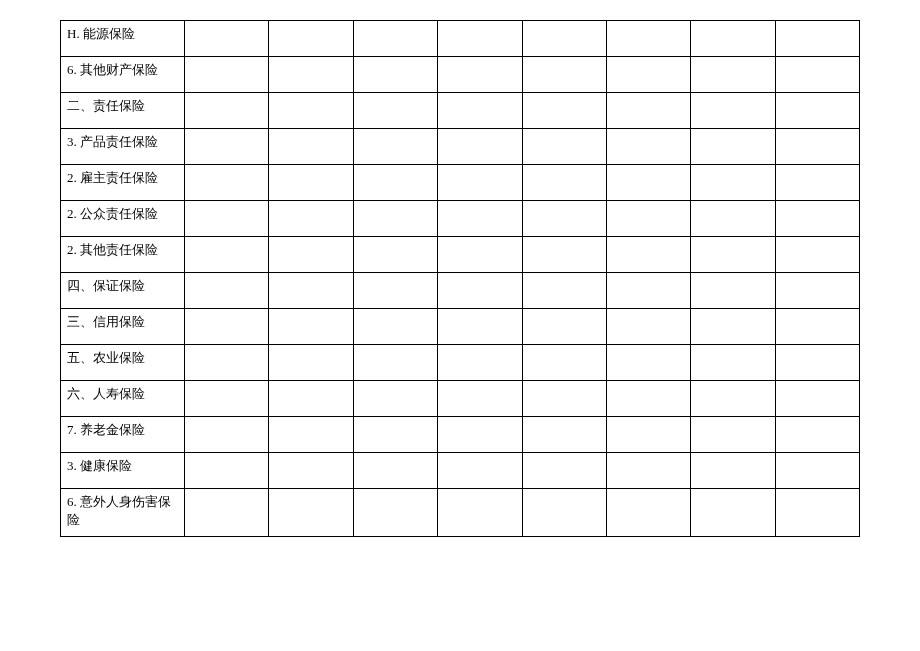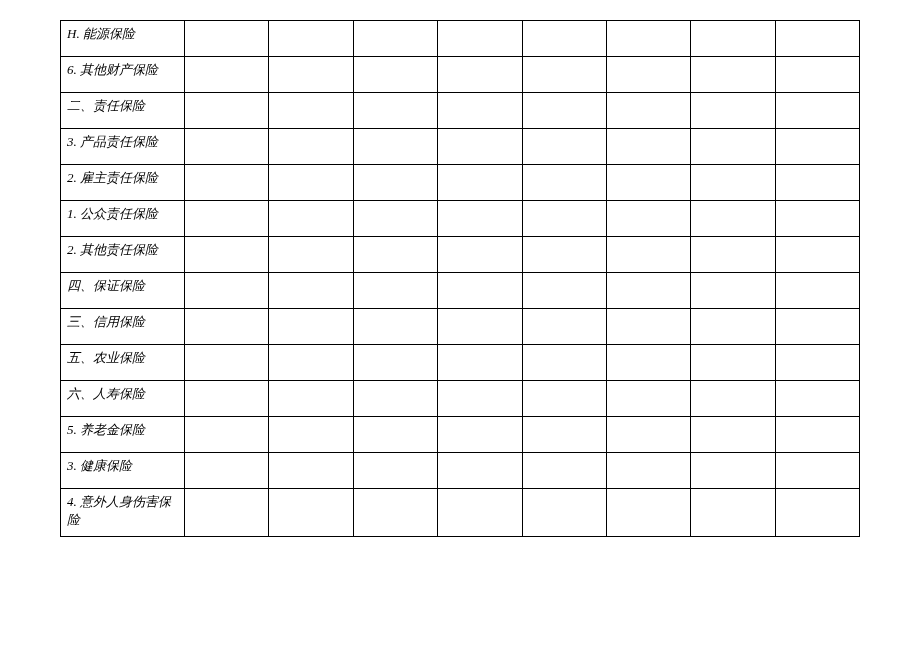--- a/index.html
+++ b/index.html
@@ -13,21 +13,20 @@
       font-size: 13px;
       color: #000;
       width: 920px;
       height: 651px;
       padding: 20px 60px 0 60px;
     }
     table {
       border-collapse: collapse;
       width: 100%;
       table-layout: fixed;
-      font-style: italic;
     }
     td {
       border: 1px solid #000;
       height: 36px;
       padding: 4px 6px;
       vertical-align: top;
       text-align: left;
     }
     td.label {
       width: 124px;
@@ -93,21 +92,21 @@
         <td class="data"></td>
         <td class="data"></td>
         <td class="data"></td>
         <td class="data"></td>
         <td class="data"></td>
         <td class="data"></td>
         <td class="data"></td>
         <td class="data"></td>
       </tr>
       <tr>
-        <td class="label">1. 公众责任保险</td>
+        <td class="label">2. 公众责任保险</td>
         <td class="data"></td>
         <td class="data"></td>
         <td class="data"></td>
         <td class="data"></td>
         <td class="data"></td>
         <td class="data"></td>
         <td class="data"></td>
         <td class="data"></td>
       </tr>
       <tr>
@@ -159,21 +158,21 @@
         <td class="data"></td>
         <td class="data"></td>
         <td class="data"></td>
         <td class="data"></td>
         <td class="data"></td>
         <td class="data"></td>
         <td class="data"></td>
         <td class="data"></td>
       </tr>
       <tr>
-        <td class="label">5. 养老金保险</td>
+        <td class="label">7. 养老金保险</td>
         <td class="data"></td>
         <td class="data"></td>
         <td class="data"></td>
         <td class="data"></td>
         <td class="data"></td>
         <td class="data"></td>
         <td class="data"></td>
         <td class="data"></td>
       </tr>
       <tr>
@@ -181,21 +180,21 @@
         <td class="data"></td>
         <td class="data"></td>
         <td class="data"></td>
         <td class="data"></td>
         <td class="data"></td>
         <td class="data"></td>
         <td class="data"></td>
         <td class="data"></td>
       </tr>
       <tr>
-        <td class="label tall">4. 意外人身伤害保险</td>
+        <td class="label tall">6. 意外人身伤害保险</td>
         <td class="data tall"></td>
         <td class="data tall"></td>
         <td class="data tall"></td>
         <td class="data tall"></td>
         <td class="data tall"></td>
         <td class="data tall"></td>
         <td class="data tall"></td>
         <td class="data tall"></td>
       </tr>
     </tbody>

